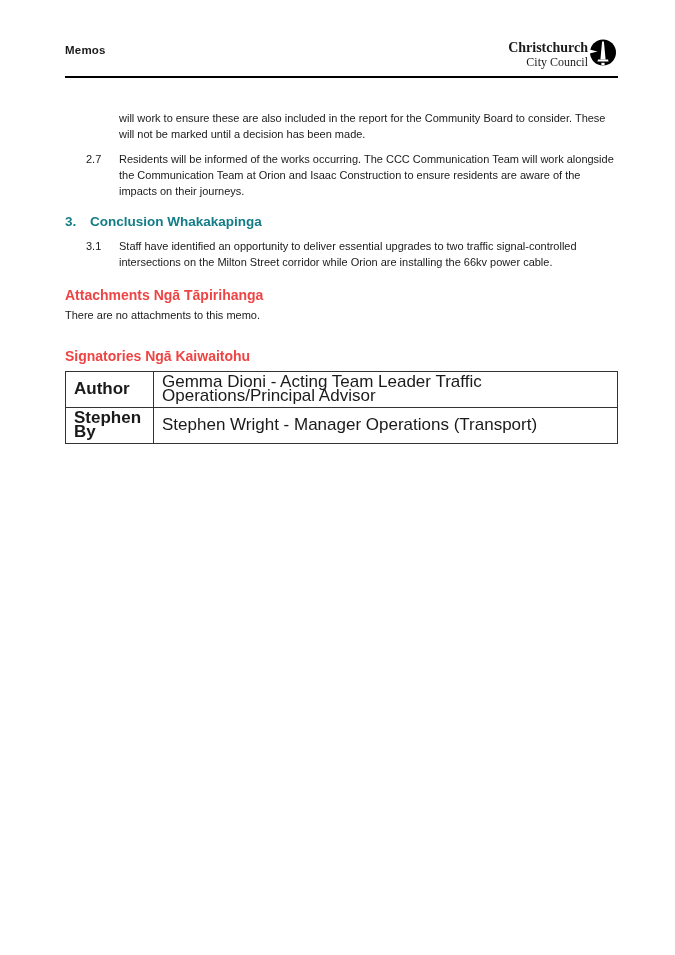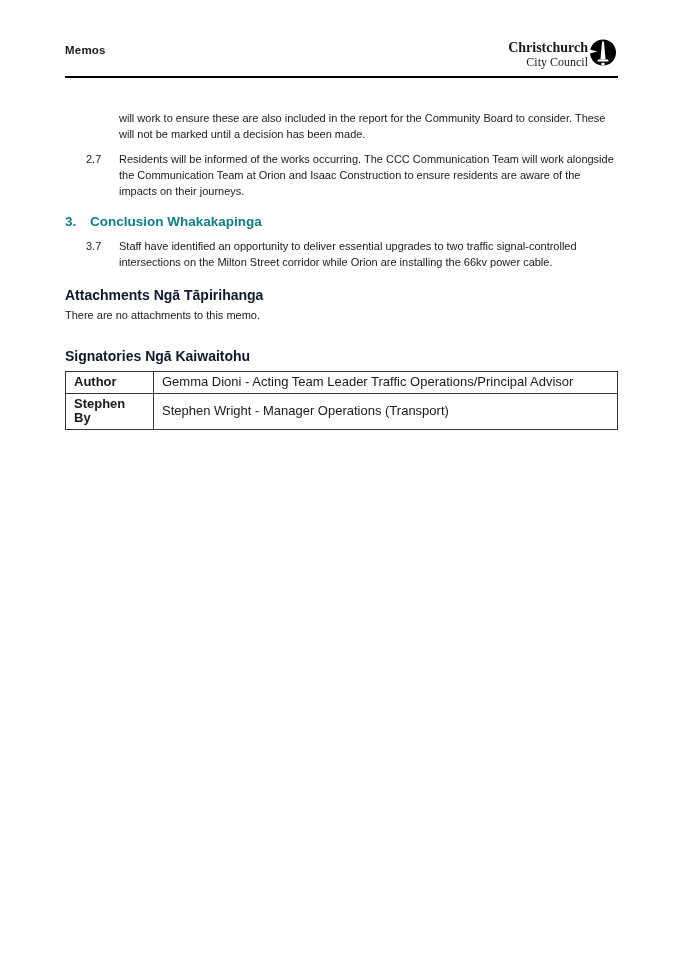--- a/index.html
+++ b/index.html
@@ -68,32 +68,32 @@
     margin-top: 14px;
     font-size: 13.5px;
     font-weight: bold;
     color: #127c87;
     line-height: 17px;
   }
   .sec-heading .num { flex: 0 0 25px; }
   .big-heading {
     font-size: 14px;
     font-weight: bold;
-    color: #0f172a;
+    color: #ef4444;
     line-height: 18px;
   }
   .attachments-heading { margin-top: 16px; }
   .attachments-text { margin-top: 3px; }
   .signatories-heading { margin-top: 24px; }
   
   .sig-table {
     width: 100%;
     border-collapse: collapse;
     margin-top: 6px;
-    font-size: 13px;
+    font-size: 17px;
   }
   .sig-table td {
     border: 1px solid #333;
     padding: 3px 8px 4px 8px;
     line-height: 14px;
   }
   .sig-table td.label {
     width: 88px;
     font-weight: bold;
   }
@@ -143,21 +143,21 @@
         <span class="num">2.7</span>
         <span class="txt">Residents will be informed of the works occurring. The CCC Communication Team will work alongside the Communication Team at Orion and Isaac Construction to ensure residents are aware of the impacts on their journeys.</span>
       </div>
 
       <div class="sec-heading">
         <span class="num">3.</span>
         <span>Conclusion Whakakapinga</span>
       </div>
 
       <div class="num-item mt8">
-        <span class="num">3.7</span>
+        <span class="num">3.1</span>
         <span class="txt">Staff have identified an opportunity to deliver essential upgrades to two traffic signal-controlled intersections on the Milton Street corridor while Orion are installing the 66kv power cable.</span>
       </div>
 
 
       <div class="big-heading attachments-heading">Attachments Ngā Tāpirihanga</div>
       <p class="attachments-text">There are no attachments to this memo.</p>
 
       <div class="big-heading signatories-heading">Signatories Ngā Kaiwaitohu</div>
 
       <table class="sig-table">

